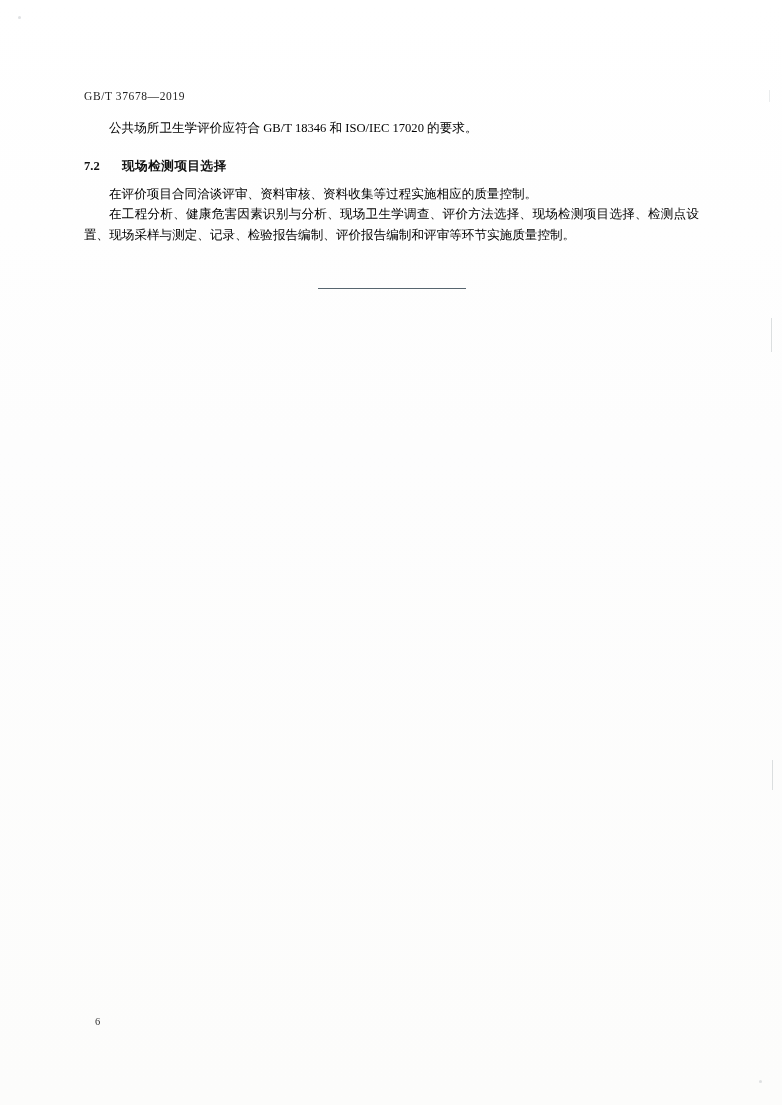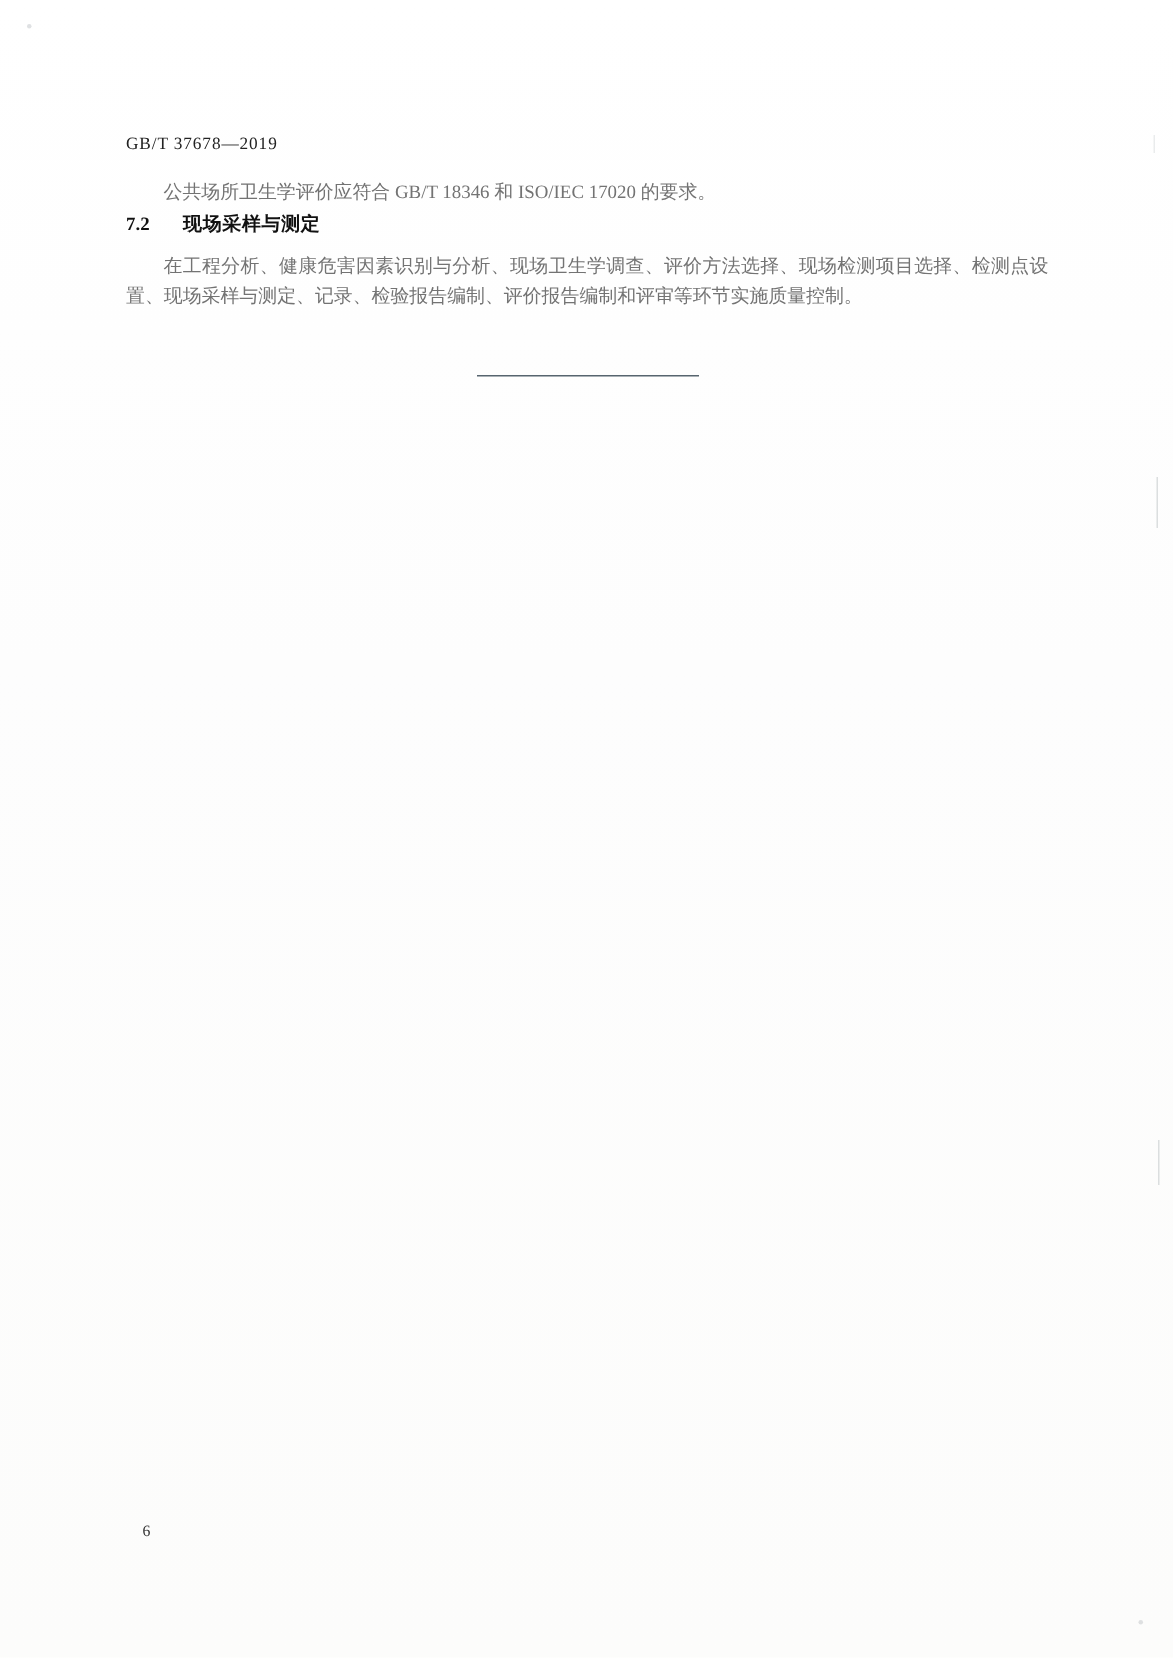--- a/index.html
+++ b/index.html
@@ -42,33 +42,34 @@
     left: 84px;
     top: 118px;
     width: 615px;
   }
   p.para {
     margin: 0 0 0 0;
     font-size: 12.6px;
     line-height: 20.5px;
     text-align: justify;
     text-justify: inter-ideograph;
-    color: #737373;
+    color: #000000;
     font-family: "Liberation Serif", "DejaVu Serif", serif;
   }
   p.indent {
     text-indent: 25px;
   }
   .clause {
     display: flex;
     align-items: baseline;
     font-size: 12.6px;
     line-height: 20px;
     font-weight: bold;
     color: #111;
+    margin-top: 17px;
     margin-bottom: 8px;
   }
   .clause .num {
     width: 38px;
     flex: 0 0 38px;
     font-weight: bold;
     letter-spacing: 0px;
   }
   .clause .title {
     font-weight: bold;
@@ -128,22 +129,23 @@
 
   <div class="header-code latin">GB/T 37678—2019</div>
 
   <div class="body-block">
 
     <p class="para indent">公共场所卫生学评价应符合 GB/T 18346 和 ISO/IEC 17020 的要求。</p>
 
 
     <div class="clause">
       <span class="num latin">7.2</span>
-      <span class="title">现场采样与测定</span>
+      <span class="title">现场检测项目选择</span>
     </div>
+    <p class="para indent">在评价项目合同洽谈评审、资料审核、资料收集等过程实施相应的质量控制。</p>
 
     <p class="para indent">在工程分析、健康危害因素识别与分析、现场卫生学调查、评价方法选择、现场检测项目选择、检测点设置、现场采样与测定、记录、检验报告编制、评价报告编制和评审等环节实施质量控制。</p>
 
 
     <div class="rule-wrap">
       <span class="rule"></span>
     </div>
 
   </div>
 

